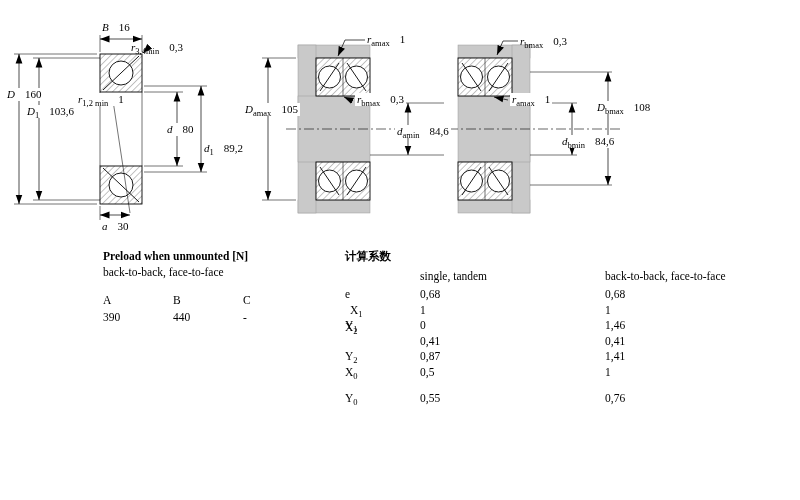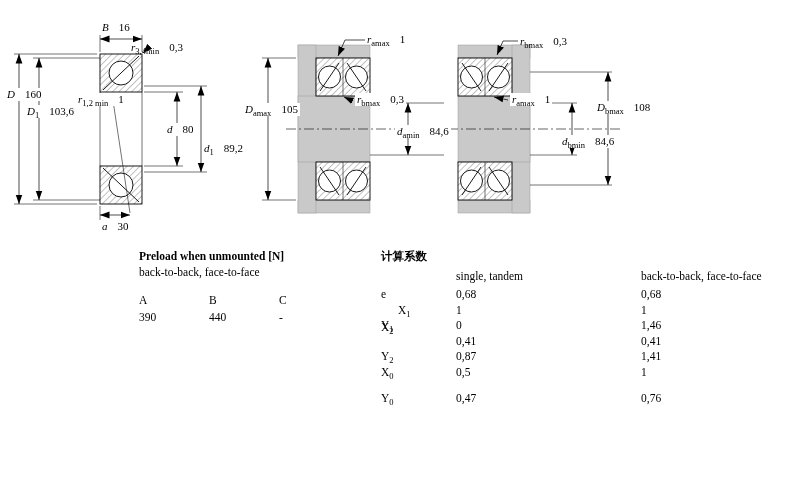--- a/index.html
+++ b/index.html
@@ -5,21 +5,21 @@
   html,body{margin:0;padding:0;background:#fff;}
   #canvas{position:relative;width:800px;height:500px;background:#fff;overflow:hidden;
           font-family:"Liberation Serif",serif;color:#000;}
   #drawings{position:absolute;left:0;top:0;}
   .dim{position:absolute;font-size:11px;line-height:13px;white-space:nowrap;}
   .dim .sym{font-style:italic;}
   .dim sub{}
   sub{font-size:8.5px;line-height:0;}
   .dim .val{margin-left:10px;}
   .bg{background:#fff;padding:0 2px;}
-  .txt{position:absolute;font-size:11.5px;line-height:14px;white-space:nowrap;margin-left:36px;}
+  .txt{position:absolute;font-size:11.5px;line-height:14px;white-space:nowrap;}
   .bold{font-weight:bold;}
   
   .dl{stroke:#000;stroke-width:0.9;fill:none;}
   .ext{stroke:#000;stroke-width:0.55;fill:none;}
   .dim-line{stroke:#000;stroke-width:0.7;fill:none;}
   .cl{stroke:#000;stroke-width:0.6;fill:none;stroke-dasharray:10 3 2 3;}
   .gray{fill:#c9c9c9;stroke:#9b9b9b;stroke-width:0.5;}
   .bearing{fill:url(#hatch);stroke:#000;stroke-width:0.9;}
   .ball{fill:#fff;stroke:#000;stroke-width:0.9;}
 </style>
@@ -168,37 +168,37 @@
   <div class="txt" style="left:243px;top:310px">-</div>
 
   <div class="txt bold" style="left:345px;top:249px">计算系数</div>
   <div class="txt" style="left:420px;top:269px">single, tandem</div>
   <div class="txt" style="left:605px;top:269px">back-to-back, face-to-face</div>
 
   <div class="txt" style="left:345px;top:287px"><span>e</span><sub></sub></div>
   <div class="txt" style="left:420px;top:287px">0,68</div>
   <div class="txt" style="left:605px;top:287px">0,68</div>
 
-  <div class="txt" style="left:362px;top:303px"><span>X</span><sub>1</sub></div>
+  <div class="txt" style="left:350px;top:303px"><span>X</span><sub>1</sub></div>
   <div class="txt" style="left:420px;top:303px">1</div>
   <div class="txt" style="left:605px;top:303px">1</div>
 
   <div class="txt" style="left:345px;top:318px"><span>Y</span><sub>1</sub></div>
   <div class="txt" style="left:420px;top:318px">0</div>
   <div class="txt" style="left:605px;top:318px">1,46</div>
 
   <div class="txt" style="left:345px;top:320px"><span>X</span><sub>2</sub></div>
   <div class="txt" style="left:420px;top:334px">0,41</div>
   <div class="txt" style="left:605px;top:334px">0,41</div>
 
   <div class="txt" style="left:345px;top:349px"><span>Y</span><sub>2</sub></div>
   <div class="txt" style="left:420px;top:349px">0,87</div>
   <div class="txt" style="left:605px;top:349px">1,41</div>
 
   <div class="txt" style="left:345px;top:365px"><span>X</span><sub>0</sub></div>
   <div class="txt" style="left:420px;top:365px">0,5</div>
   <div class="txt" style="left:605px;top:365px">1</div>
 
   <div class="txt" style="left:345px;top:391px"><span>Y</span><sub>0</sub></div>
-  <div class="txt" style="left:420px;top:391px">0,47</div>
+  <div class="txt" style="left:420px;top:391px">0,55</div>
   <div class="txt" style="left:605px;top:391px">0,76</div>
 
 </div>
 
 </body></html>

